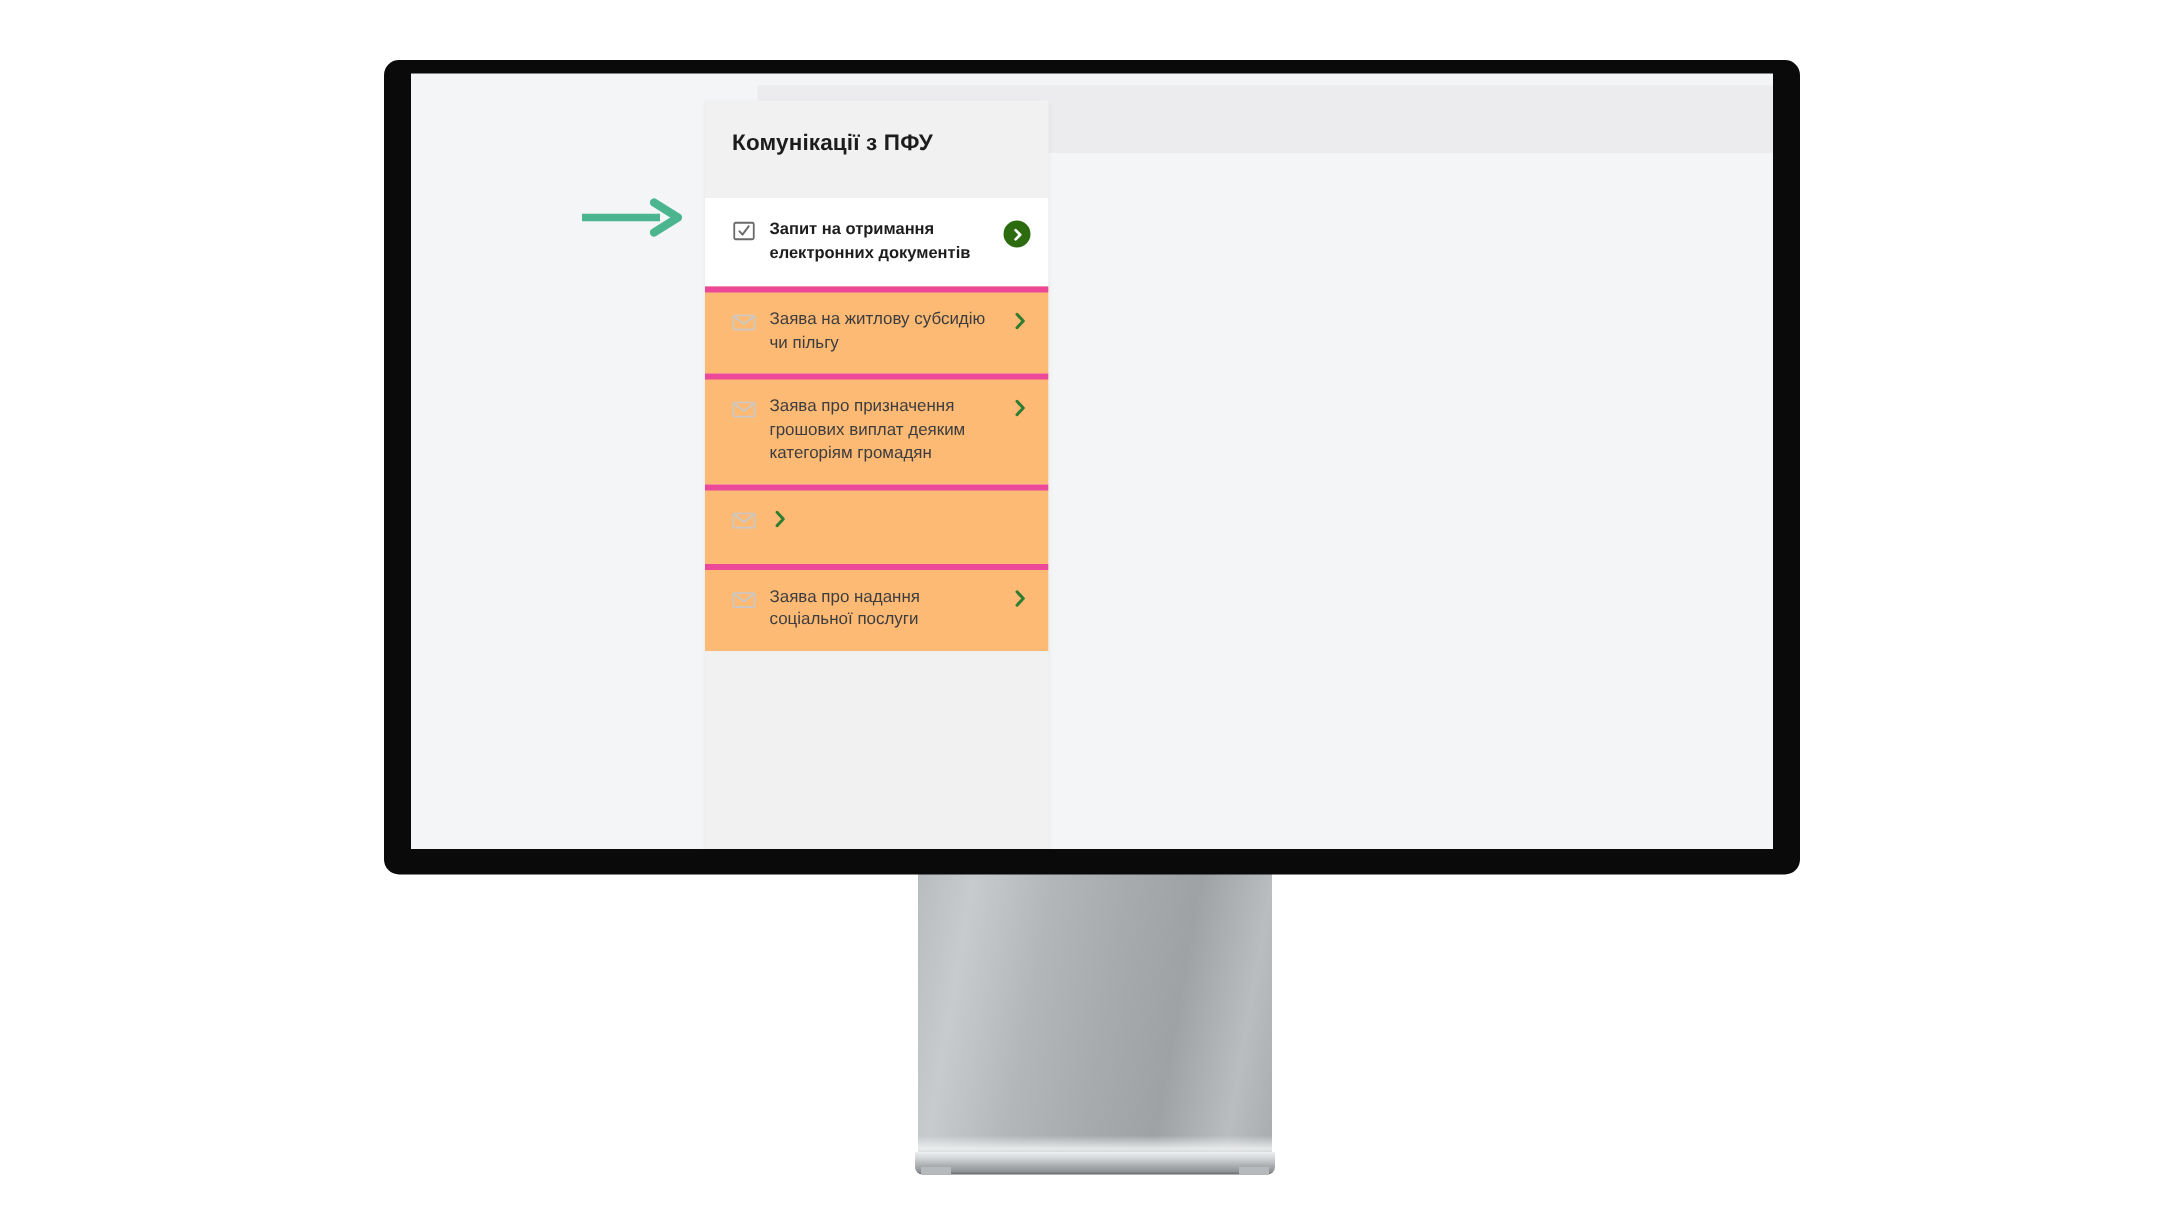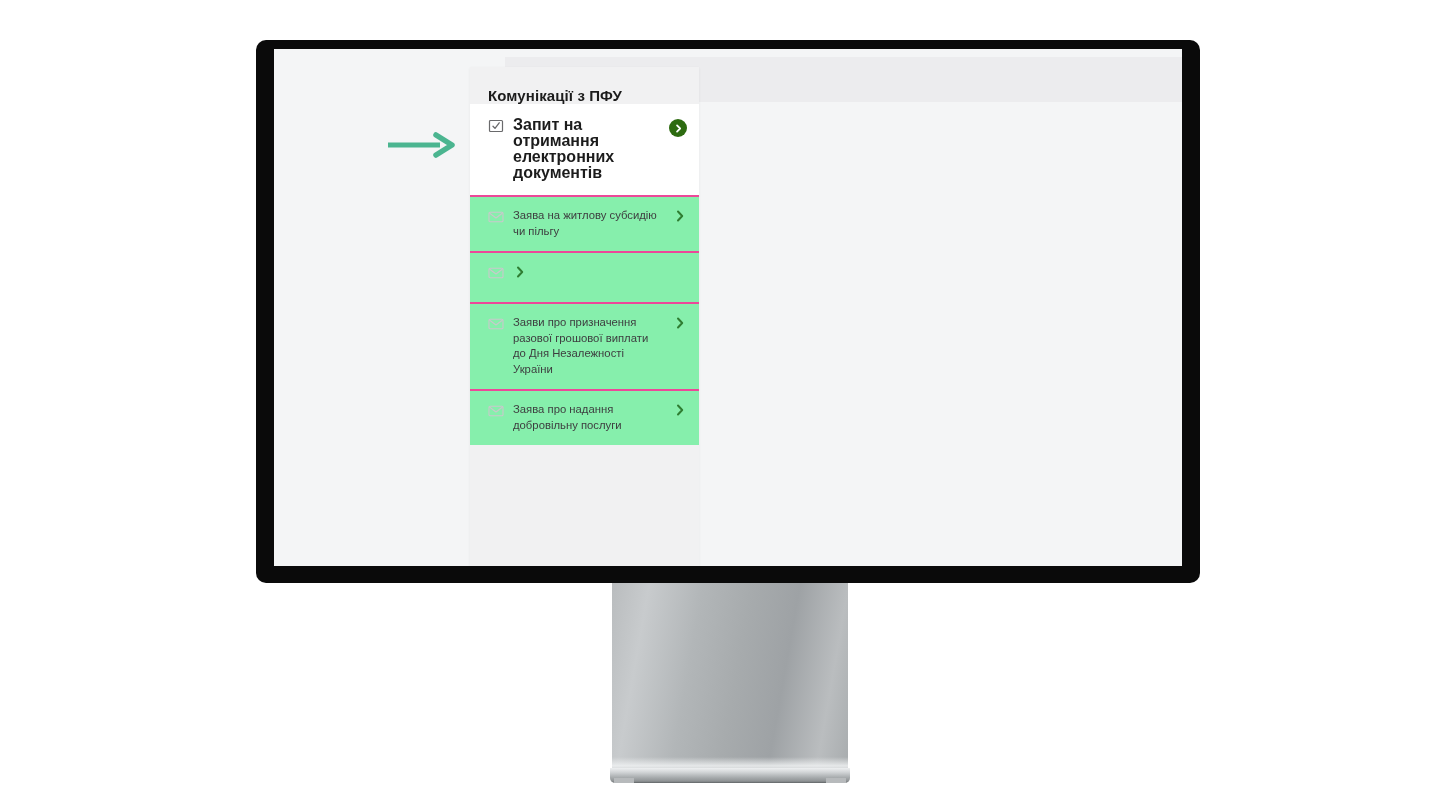--- a/index.html
+++ b/index.html
@@ -106,37 +106,37 @@
     position: absolute;
     left: 196px;
     top: 18px;
     width: 229px;
     bottom: -8px;
     background: #f1f1f2;
     box-shadow: 0 1px 3px rgba(0,0,0,.06);
     overflow: hidden;
   }
   #sidebar-title {
-    padding: 20px 20px 0 18px;
+    padding: 20px 20px 28px 18px;
     font-size: 15px;
     font-weight: bold;
     color: #1c1c1c;
     letter-spacing: .1px;
     background: #f1f1f2;
   }
 
   .nav-list { list-style: none; margin: 0; padding: 0; }
 
   .nav-item {
     display: flex;
     align-items: flex-start;
     gap: 9px;
     padding: 11px 12px 12px 18px;
-    background: #86efac;
-    border-top: 2px solid #ec4899;
+    background: #fdba74;
+    border-top: 4px solid #ec4899;
     cursor: pointer;
     position: relative;
     min-height: 26px;
   }
   .nav-item:first-child { border-top: 0; }
   .nav-item.active {
     background: #ffffff;
     padding-top: 13px;
     padding-bottom: 14px;
   }
@@ -154,21 +154,21 @@
   .item-label {
     flex: 1 1 auto;
     font-size: 11.3px;
     line-height: 15.5px;
     color: #3d3d3f;
     padding-right: 6px;
   }
   .nav-item.active .item-label {
     font-weight: bold;
     color: #1c1c1c;
-    font-size: 16px;
+    font-size: 11px;
     line-height: 16px;
   }
 
   .item-chevron {
     flex: 0 0 auto;
     width: 14px;
     height: 14px;
     margin-top: 1px;
     color: #2f7d32;
   }
@@ -242,51 +242,51 @@
             </span>
           </li>
 
           <li class="nav-item">
             <span class="item-icon">
               <svg viewBox="0 0 16 16" xmlns="http://www.w3.org/2000/svg" aria-hidden="true">
                 <rect x="1" y="3.3" width="14" height="9.4" rx="1" fill="none" stroke="currentColor" stroke-width="1.1"></rect>
                 <path d="M1.4 4 L8 9 L14.6 4" fill="none" stroke="currentColor" stroke-width="1.1" stroke-linejoin="round"></path>
               </svg>
             </span>
-            <span class="item-chevron">
-              <svg viewBox="0 0 14 14" xmlns="http://www.w3.org/2000/svg" aria-hidden="true">
-                <path d="M5 2.5 L9.2 7 L5 11.5" fill="none" stroke="currentColor" stroke-width="2" stroke-linecap="round" stroke-linejoin="round"></path>
-              </svg>
-            </span>
-          </li>
-
-          <li class="nav-item">
-            <span class="item-icon">
-              <svg viewBox="0 0 16 16" xmlns="http://www.w3.org/2000/svg" aria-hidden="true">
-                <rect x="1" y="3.3" width="14" height="9.4" rx="1" fill="none" stroke="currentColor" stroke-width="1.1"></rect>
-                <path d="M1.4 4 L8 9 L14.6 4" fill="none" stroke="currentColor" stroke-width="1.1" stroke-linejoin="round"></path>
-              </svg>
-            </span>
-            <span class="item-label">Заяви про призначення разової грошової виплати до Дня Незалежності України</span>
-            <span class="item-chevron">
-              <svg viewBox="0 0 14 14" xmlns="http://www.w3.org/2000/svg" aria-hidden="true">
-                <path d="M5 2.5 L9.2 7 L5 11.5" fill="none" stroke="currentColor" stroke-width="2" stroke-linecap="round" stroke-linejoin="round"></path>
-              </svg>
-            </span>
-          </li>
-
-
-          <li class="nav-item">
-            <span class="item-icon">
-              <svg viewBox="0 0 16 16" xmlns="http://www.w3.org/2000/svg" aria-hidden="true">
-                <rect x="1" y="3.3" width="14" height="9.4" rx="1" fill="none" stroke="currentColor" stroke-width="1.1"></rect>
-                <path d="M1.4 4 L8 9 L14.6 4" fill="none" stroke="currentColor" stroke-width="1.1" stroke-linejoin="round"></path>
-              </svg>
-            </span>
-            <span class="item-label">Заява про надання добровільну послуги</span>
+            <span class="item-label">Заява про призначення грошових виплат деяким категоріям громадян</span>
+            <span class="item-chevron">
+              <svg viewBox="0 0 14 14" xmlns="http://www.w3.org/2000/svg" aria-hidden="true">
+                <path d="M5 2.5 L9.2 7 L5 11.5" fill="none" stroke="currentColor" stroke-width="2" stroke-linecap="round" stroke-linejoin="round"></path>
+              </svg>
+            </span>
+          </li>
+
+          <li class="nav-item">
+            <span class="item-icon">
+              <svg viewBox="0 0 16 16" xmlns="http://www.w3.org/2000/svg" aria-hidden="true">
+                <rect x="1" y="3.3" width="14" height="9.4" rx="1" fill="none" stroke="currentColor" stroke-width="1.1"></rect>
+                <path d="M1.4 4 L8 9 L14.6 4" fill="none" stroke="currentColor" stroke-width="1.1" stroke-linejoin="round"></path>
+              </svg>
+            </span>
+            <span class="item-chevron">
+              <svg viewBox="0 0 14 14" xmlns="http://www.w3.org/2000/svg" aria-hidden="true">
+                <path d="M5 2.5 L9.2 7 L5 11.5" fill="none" stroke="currentColor" stroke-width="2" stroke-linecap="round" stroke-linejoin="round"></path>
+              </svg>
+            </span>
+          </li>
+
+
+          <li class="nav-item">
+            <span class="item-icon">
+              <svg viewBox="0 0 16 16" xmlns="http://www.w3.org/2000/svg" aria-hidden="true">
+                <rect x="1" y="3.3" width="14" height="9.4" rx="1" fill="none" stroke="currentColor" stroke-width="1.1"></rect>
+                <path d="M1.4 4 L8 9 L14.6 4" fill="none" stroke="currentColor" stroke-width="1.1" stroke-linejoin="round"></path>
+              </svg>
+            </span>
+            <span class="item-label">Заява про надання соціальної послуги</span>
             <span class="item-chevron">
               <svg viewBox="0 0 14 14" xmlns="http://www.w3.org/2000/svg" aria-hidden="true">
                 <path d="M5 2.5 L9.2 7 L5 11.5" fill="none" stroke="currentColor" stroke-width="2" stroke-linecap="round" stroke-linejoin="round"></path>
               </svg>
             </span>
           </li>
 
 
         </ul>
       </div>

